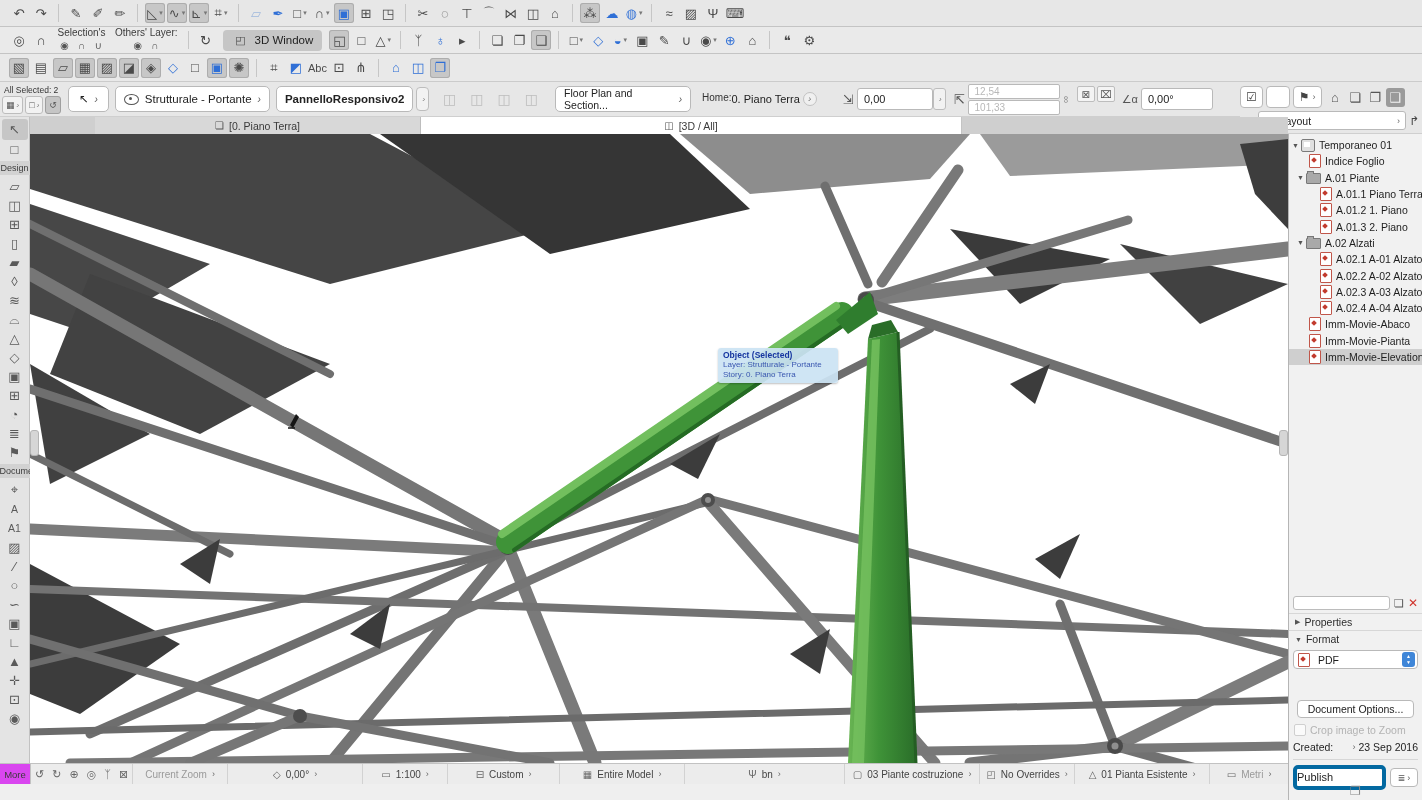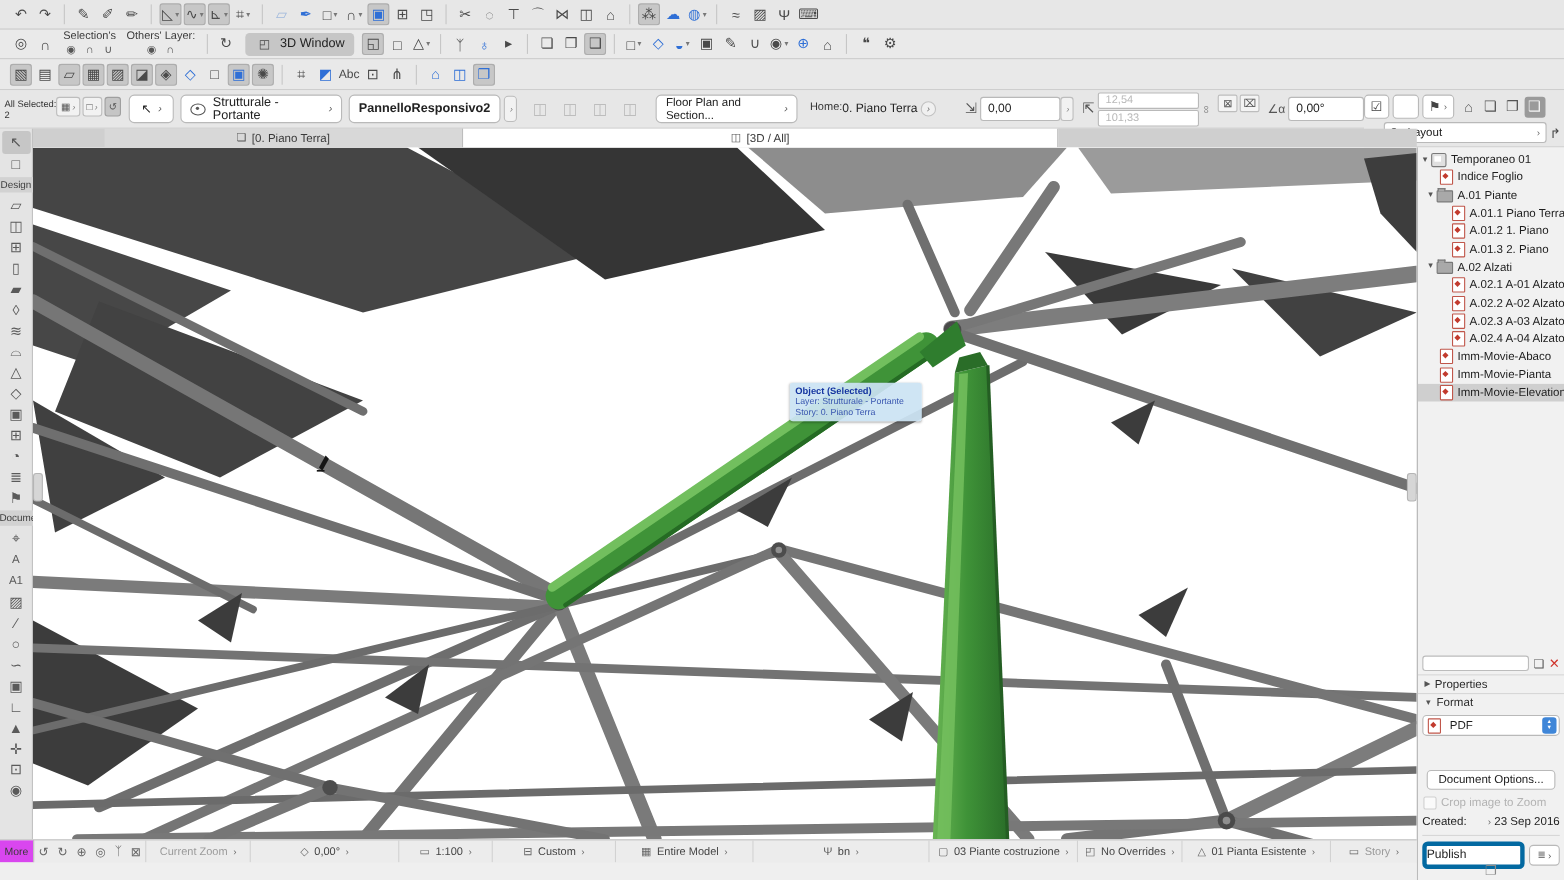--- a/index.html
+++ b/index.html
@@ -24,21 +24,21 @@
   .grp{display:flex;flex-direction:column;align-items:center;margin:0 4px;line-height:1;}
   .grp .glab{font-size:10px;color:#3c3c3c;margin-bottom:1px;}
   .grp .gics{display:flex;}
   .grp .gics .ti{min-width:15px;height:13px;font-size:10px;color:#555;}
   .btn3d{display:inline-flex;align-items:center;gap:5px;background:#c6c6c6;
     border:1px solid #a8a8a8;border-radius:4px;height:21px;padding:0 9px;margin:0 6px;
     font-size:11.5px;color:#222;}
   
   #infobar{top:82px;left:0;width:1240px;height:35px;background:#e7e7e7;
     border-bottom:1px solid #cfcfcf;display:flex;align-items:center;box-sizing:border-box;}
-  .selinfo{display:flex;flex-direction:row;margin:0 4px 0 2px;}
+  .selinfo{display:flex;flex-direction:column;margin:0 4px 0 2px;}
   .selinfo .cap{font-size:8.5px;color:#333;margin:1px 0 1px 2px;}
   .mbtns{display:flex;gap:2px;}
   .mbtn{display:inline-flex;align-items:center;height:16px;padding:0 3px;font-size:9px;
     color:#555;border:1px solid #bdbdbd;border-radius:3px;background:#f2f2f2;}
   .mbtn.p{background:#c5c5c5;border-color:#9f9f9f;}
   .mbtn .c{font-size:8px;color:#777;margin-left:2px;}
   .pill{display:inline-flex;align-items:center;background:#fff;border:1px solid #b9b9b9;
     border-radius:5px;height:24px;padding:0 8px;margin:0 3px;font-size:11.5px;color:#222;gap:6px;}
   .pill .c{color:#555;font-size:10px;}
   .eye{width:13px;height:9px;border:1.2px solid #555;border-radius:50%;position:relative;}
@@ -670,17 +670,17 @@
       <span>No Overrides</span>
       <em>›</em>
     </div>
   <div class="seg" style="width:135px;">
     <i>△</i>
       <span>01 Pianta Esistente</span>
       <em>›</em>
     </div>
   <div class="seg gray" style="flex:1;">
     <i>▭</i>
-      <span>Story</span>
+      <span>Metri</span>
       <em>›</em>
     </div>
 </div>
 <div id="bottomstrip" class="abs"></div>
 
 </body></html>

